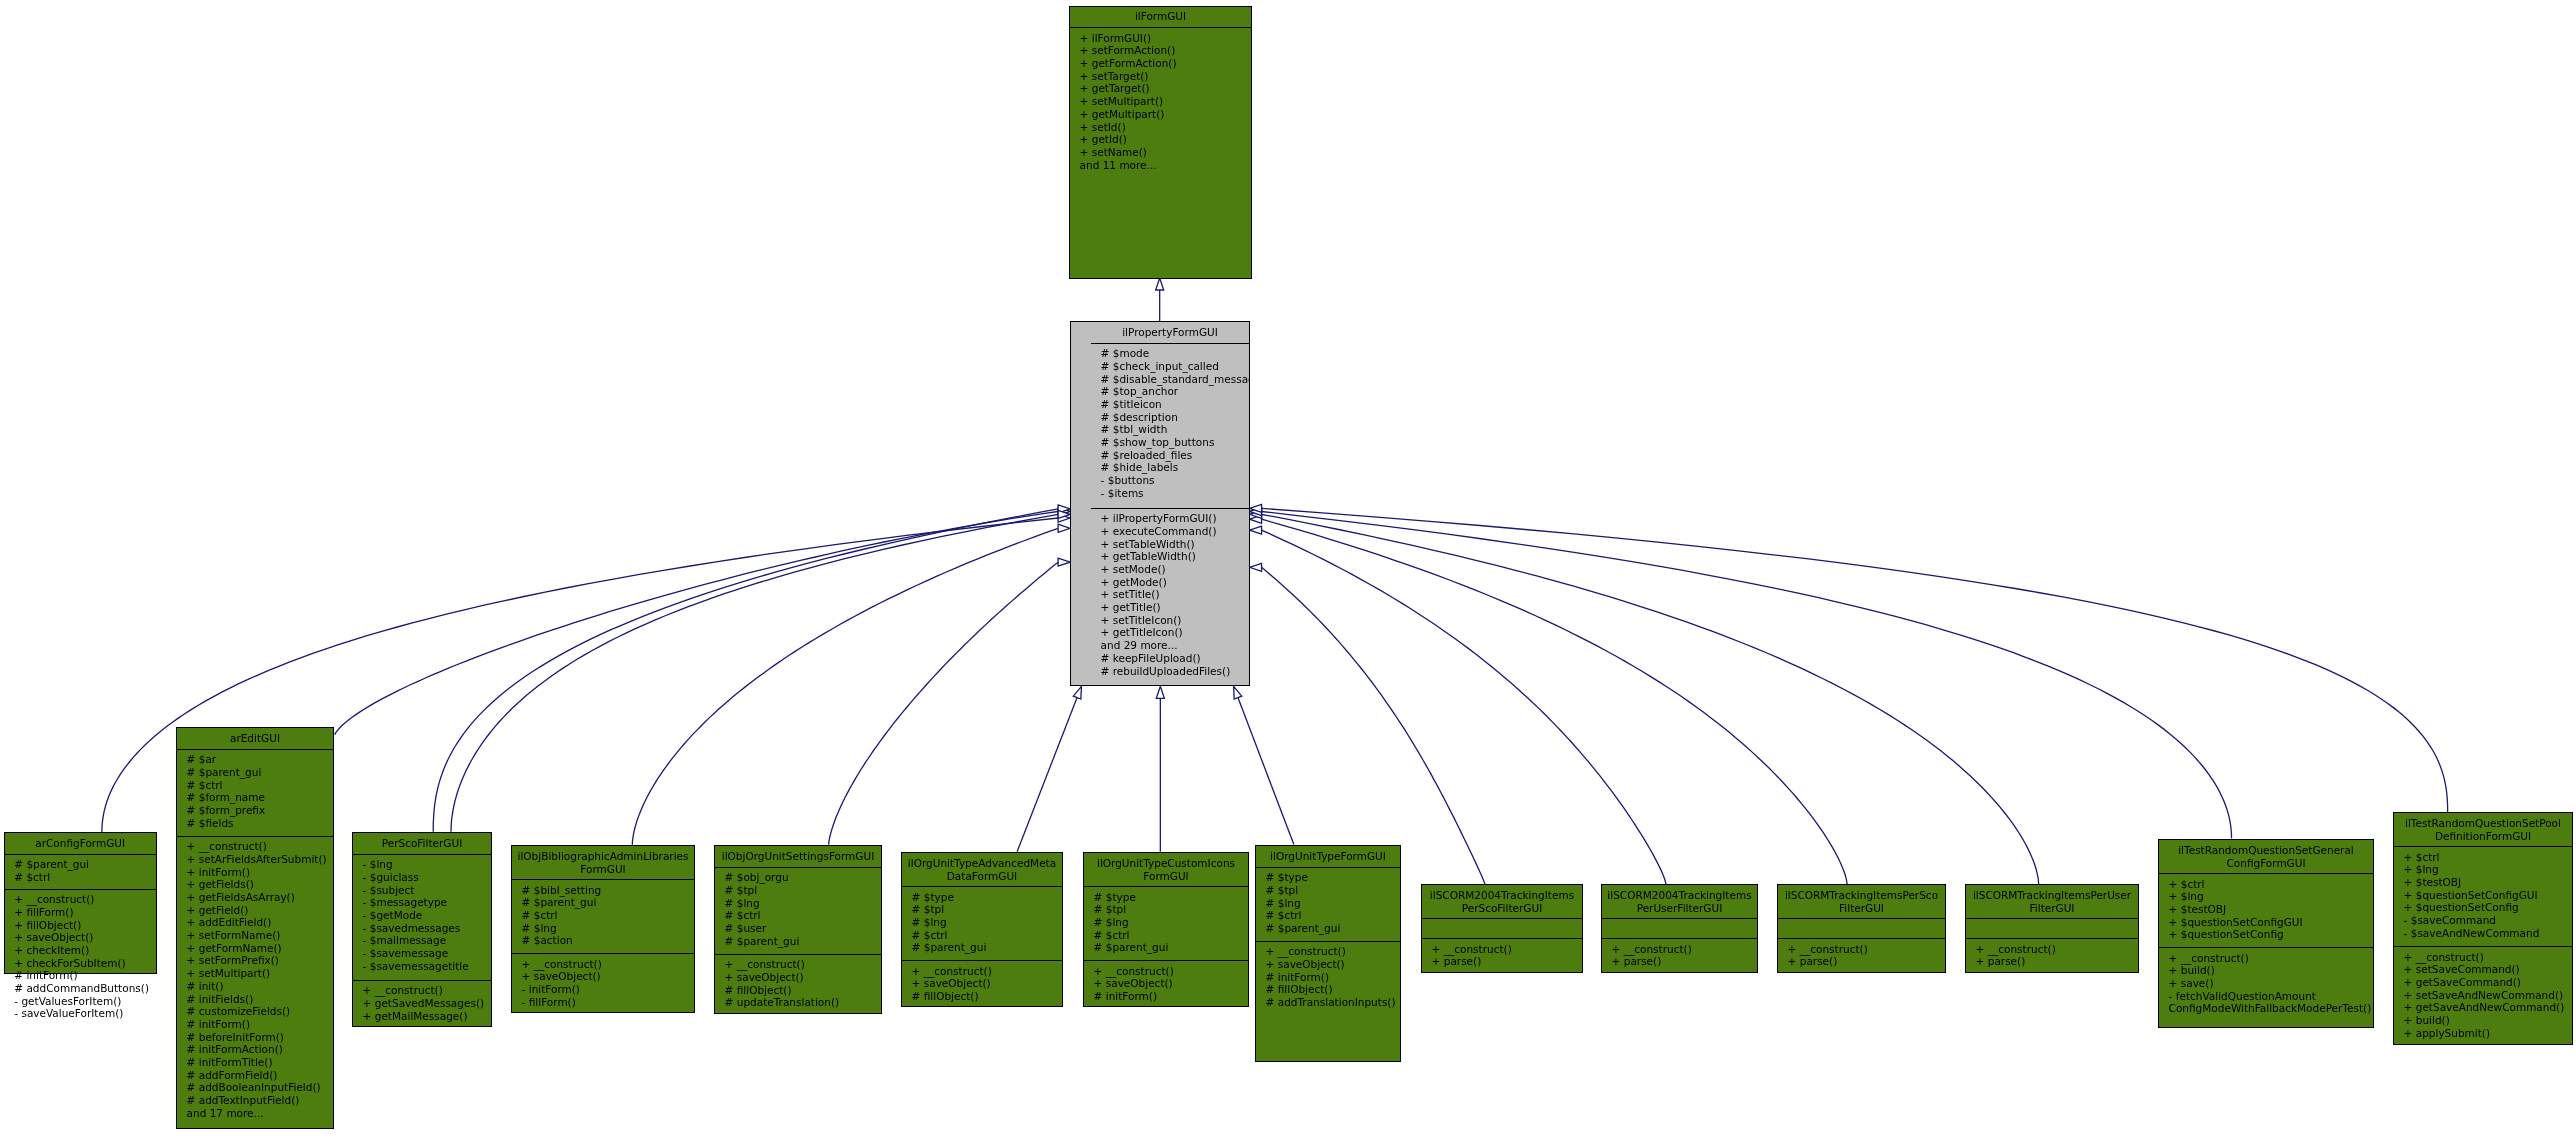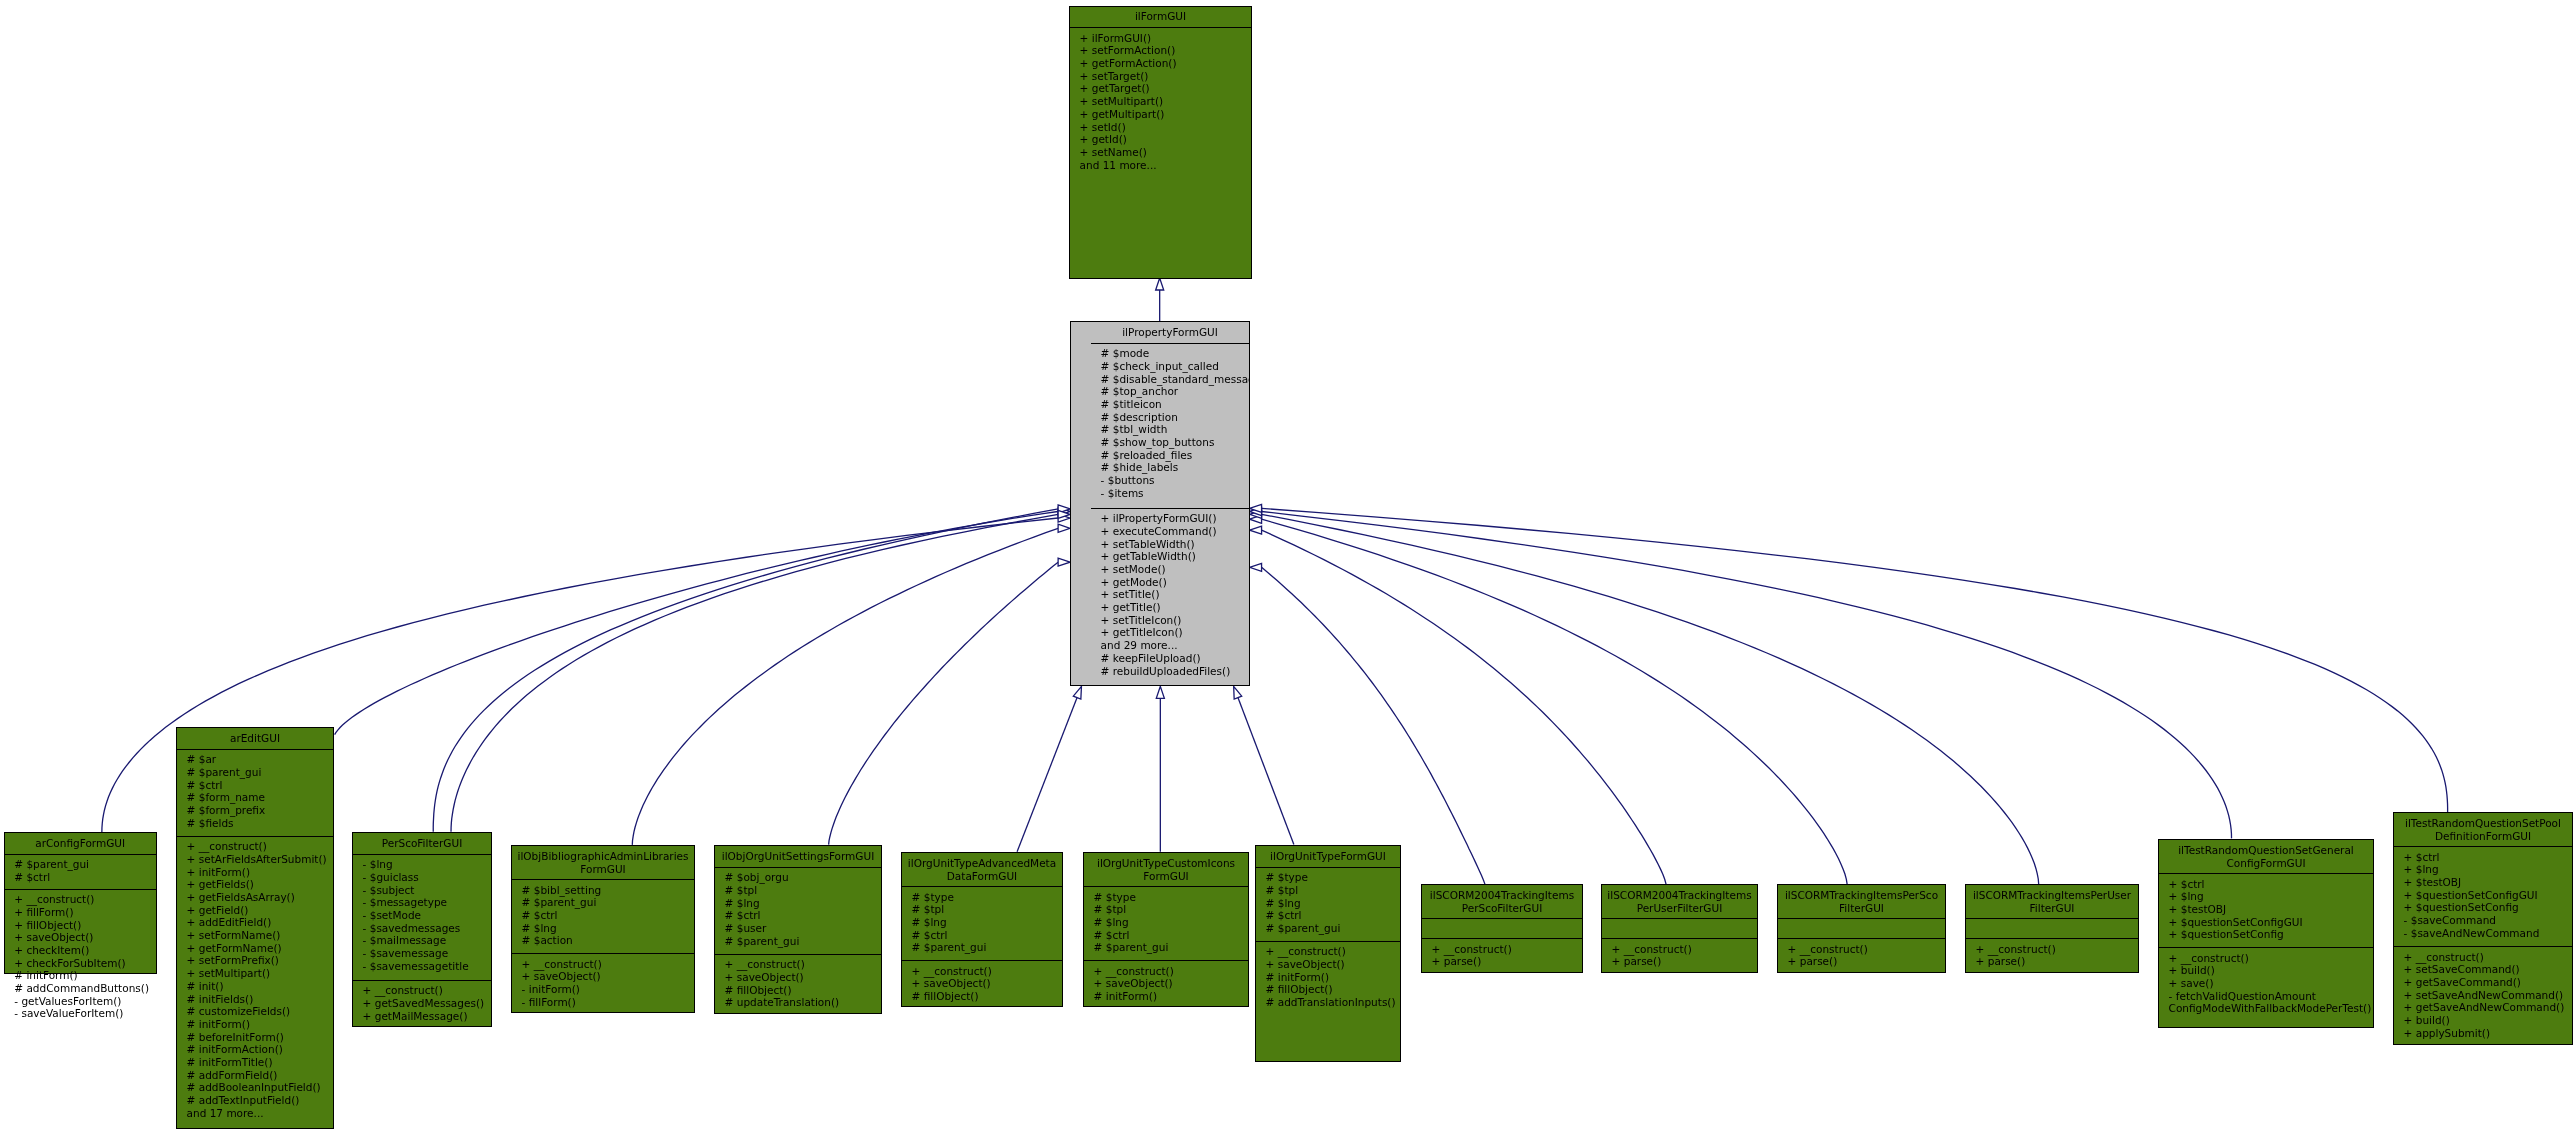--- a/index.html
+++ b/index.html
@@ -170,21 +170,21 @@
 </div>
 <div class="node" style="left:352px;top:832px;width:140px;height:195px">
   <div class="sect t" style="height:21.5px">
         <div class="txt">PerScoFilterGUI</div>
       </div>
   <div class="sect a" style="height:126px">
         <div class="txt">- $lng</div>
         <div class="txt">- $guiclass</div>
         <div class="txt">- $subject</div>
         <div class="txt">- $messagetype</div>
-        <div class="txt">- $setMode</div>
+        <div class="txt">- $getMode</div>
         <div class="txt">- $savedmessages</div>
         <div class="txt">- $mailmessage</div>
         <div class="txt">- $savemessage</div>
         <div class="txt">- $savemessagetitle</div>
       </div>
   <div class="sect m" style="height:48px">
         <div class="txt">+ __construct()</div>
         <div class="txt">+ getSavedMessages()</div>
         <div class="txt">+ getMailMessage()</div>
       </div>

